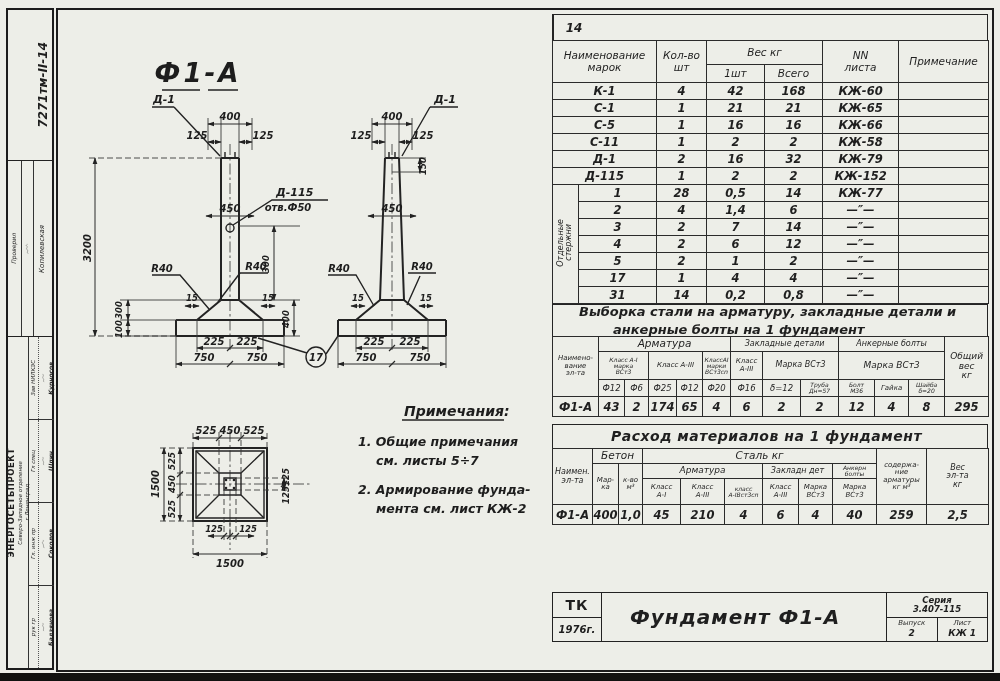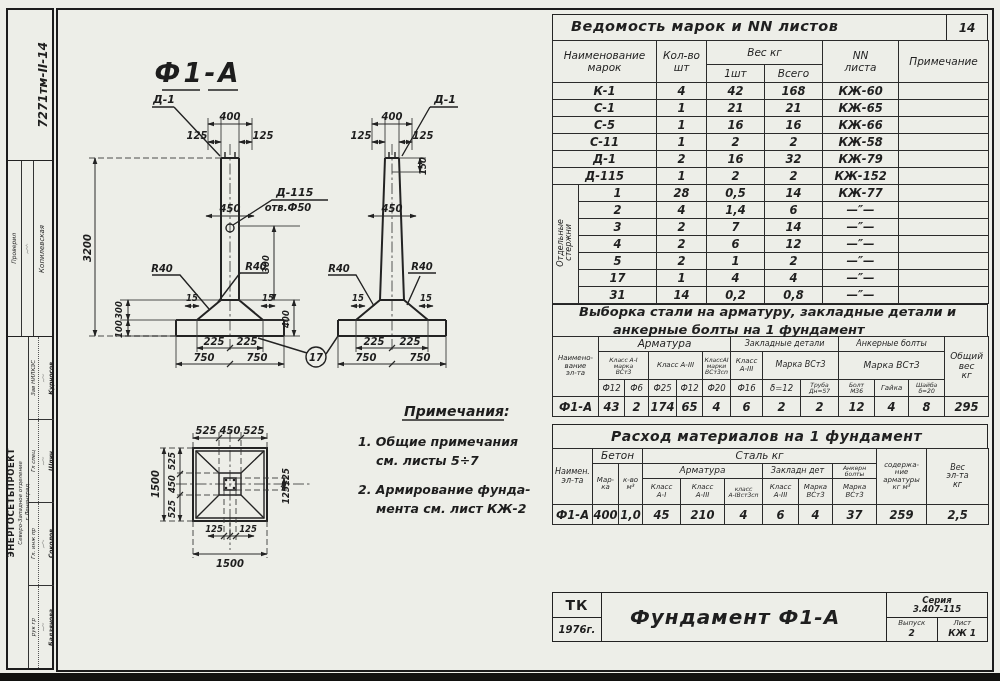--- a/index.html
+++ b/index.html
@@ -315,21 +315,20 @@
     <path class="ln" d="M344,372 H446"></path>
     <text class="ntl" x="300" y="398">1. Общие примечания</text>
     <text class="ntl" x="318" y="417">см. листы 5÷7</text>
     <text class="ntl" x="300" y="446">2. Армирование фунда-</text>
     <text class="ntl" x="318" y="465">мента см. лист КЖ-2</text>
   </g>
 </svg>
 
 <div class="abs tbl-wrap" style="left:552px;top:14px;width:436px;">
   <div class="tbl-title" style="height:26px;">
-    <div class="tt">Ведомость марок и NN листов</div>
     <div class="pagebox">14</div>
   </div>
   <table>
     <colgroup>
         <col style="width:26px">
         <col style="width:78px">
         <col style="width:50px">
         <col style="width:58px">
         <col style="width:58px">
         <col style="width:76px">
@@ -598,21 +597,21 @@
     </tr>
     <tr style="height:20px">
       <td class="hand">Ф1-А</td>
       <td class="hand">400</td>
       <td class="hand">1,0</td>
       <td class="hand">45</td>
       <td class="hand">210</td>
       <td class="hand">4</td>
       <td class="hand">6</td>
       <td class="hand">4</td>
-      <td class="hand">37</td>
+      <td class="hand">40</td>
       <td class="hand">259</td>
       <td class="hand">2,5</td>
     </tr>
   </tbody>
     </table>
 </div>
 
 <div class="abs tblock">
   <div class="tb-left">
     <div class="tb-tk">ТК</div>

